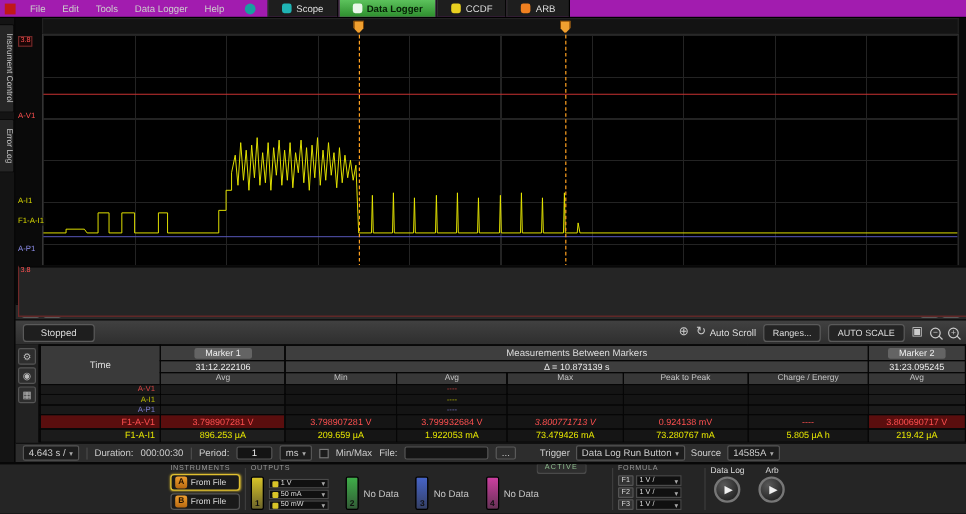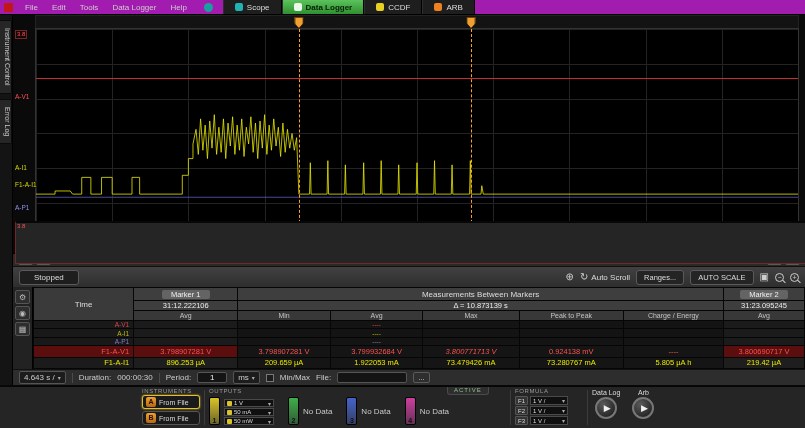--- a/index.html
+++ b/index.html
@@ -338,20 +338,32 @@
         <span class="inputbox period">1</span>
         <div class="dd">
           <span>ms</span>
           <span class="mini-ch">▾</span>
         </div>
         <span class="cb"></span>
         <span>Min/Max</span>
         <span>File:</span>
         <span class="inputbox file"></span>
         <span class="browse">...</span>
+        <div class="trigger-group">
+          <span>Trigger</span>
+          <div class="dd">
+            <span>Data Log Run Button</span>
+            <span class="mini-ch">▾</span>
+          </div>
+          <span>Source</span>
+          <div class="dd">
+            <span>14585A</span>
+            <span class="mini-ch">▾</span>
+          </div>
+        </div>
       </div>
 
     </div>
   </div>
 
   <footer class="bottom">
     <div class="active-tab">ACTIVE</div>
     <section class="sec inst">
       <div class="sec-h">INSTRUMENTS</div>
       <div class="inst-list">

